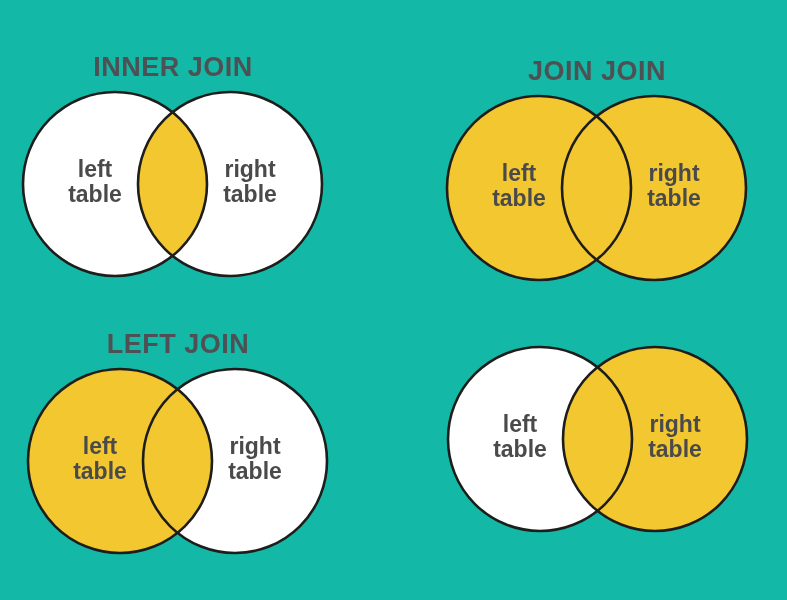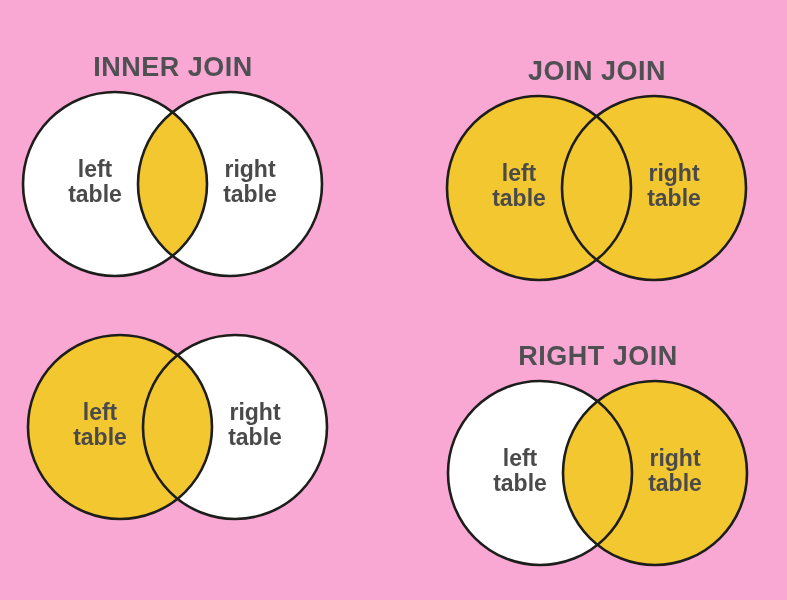--- a/index.html
+++ b/index.html
@@ -1,20 +1,20 @@
 <!DOCTYPE html>
 <html><head>
 <meta charset="utf-8">
 <style>
   html, body { margin: 0; padding: 0; background: #ffffff; }
   #canvas {
     position: relative;
     width: 787px;
     height: 600px;
-    background: #f9a8d4;
+    background: #14b8a6;
     overflow: hidden;
     font-family: "Liberation Sans", sans-serif;
   }
   .quadrant { position: absolute; width: 310px; }
   .q1 { left: 18px;  top: 50px;  }
   .q2 { left: 442px; top: 54px;  }
   .q3 { left: 23px;  top: 327px; }
   .q4 { left: 443px; top: 339px; }
   .join-title {
     width: 310px;
@@ -62,35 +62,35 @@
       <circle cx="97" cy="100" r="92" fill="none" stroke-width="2.6" stroke="#1D1D1B"></circle>
       <circle cx="212" cy="100" r="92" fill="none" stroke-width="2.6" stroke="#1D1D1B"></circle>
       <text x="77" y="93" fill="#4A4A4B">left</text>
       <text x="77" y="118" fill="#4A4A4B">table</text>
       <text x="232" y="93" fill="#4A4A4B">right</text>
       <text x="232" y="118" fill="#4A4A4B">table</text>
     </svg>
   </div>
 
   <div class="quadrant q3">
+    <div class="join-title" style="color: rgb(79, 80, 84);">LEFT JOIN</div>
     <svg class="venn" width="310" height="200" viewBox="0 0 310 200">
       <circle cx="97" cy="100" r="92" fill="#F3C72F"></circle>
       <circle cx="212" cy="100" r="92" fill="#FFFFFF"></circle>
       <path d="M 154.5 28.2 A 92 92 0 0 1 154.5 171.8 A 92 92 0 0 1 154.5 28.2 Z" fill="#F3C72F"></path>
       <circle cx="97" cy="100" r="92" fill="none" stroke-width="2.6" stroke="#1D1D1B"></circle>
       <circle cx="212" cy="100" r="92" fill="none" stroke-width="2.6" stroke="#1D1D1B"></circle>
       <text x="77" y="93" fill="#4A4A4B">left</text>
       <text x="77" y="118" fill="#4A4A4B">table</text>
       <text x="232" y="93" fill="#4A4A4B">right</text>
       <text x="232" y="118" fill="#4A4A4B">table</text>
     </svg>
   </div>
 
   <div class="quadrant q4">
-    <div class="join-title" style="color: rgb(79, 80, 84);">RIGHT JOIN</div>
     <svg class="venn" width="310" height="200" viewBox="0 0 310 200">
       <circle cx="97" cy="100" r="92" fill="#FFFFFF"></circle>
       <circle cx="212" cy="100" r="92" fill="#F3C72F"></circle>
       <path d="M 154.5 28.2 A 92 92 0 0 1 154.5 171.8 A 92 92 0 0 1 154.5 28.2 Z" fill="#F3C72F"></path>
       <circle cx="97" cy="100" r="92" fill="none" stroke-width="2.6" stroke="#1D1D1B"></circle>
       <circle cx="212" cy="100" r="92" fill="none" stroke-width="2.6" stroke="#1D1D1B"></circle>
       <text x="77" y="93" fill="#4A4A4B">left</text>
       <text x="77" y="118" fill="#4A4A4B">table</text>
       <text x="232" y="93" fill="#4A4A4B">right</text>
       <text x="232" y="118" fill="#4A4A4B">table</text>

